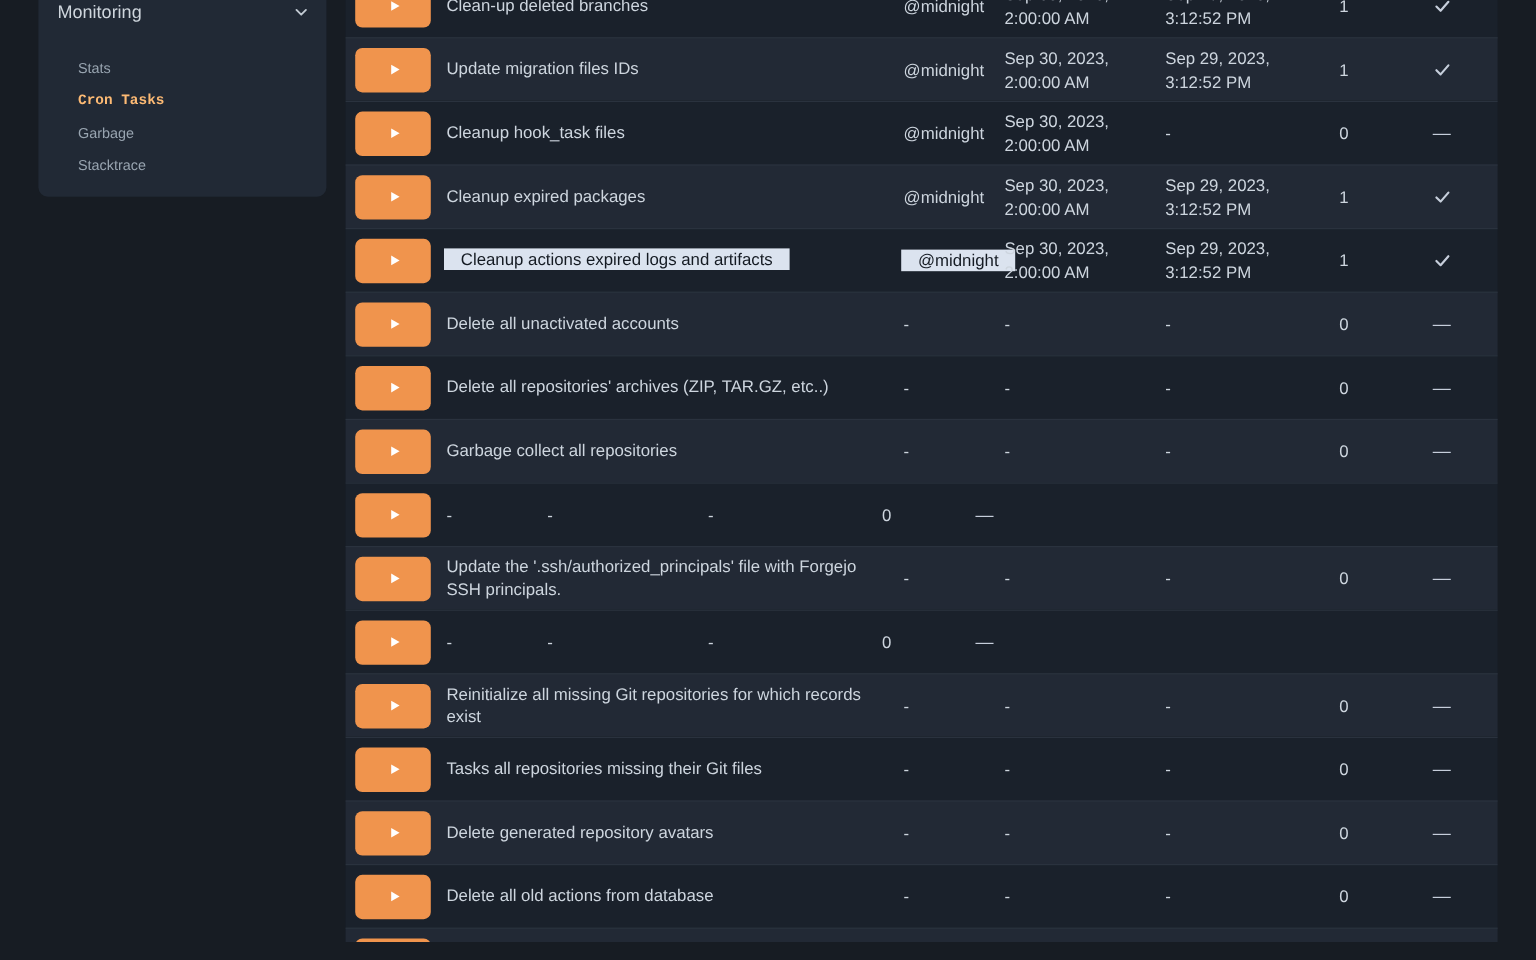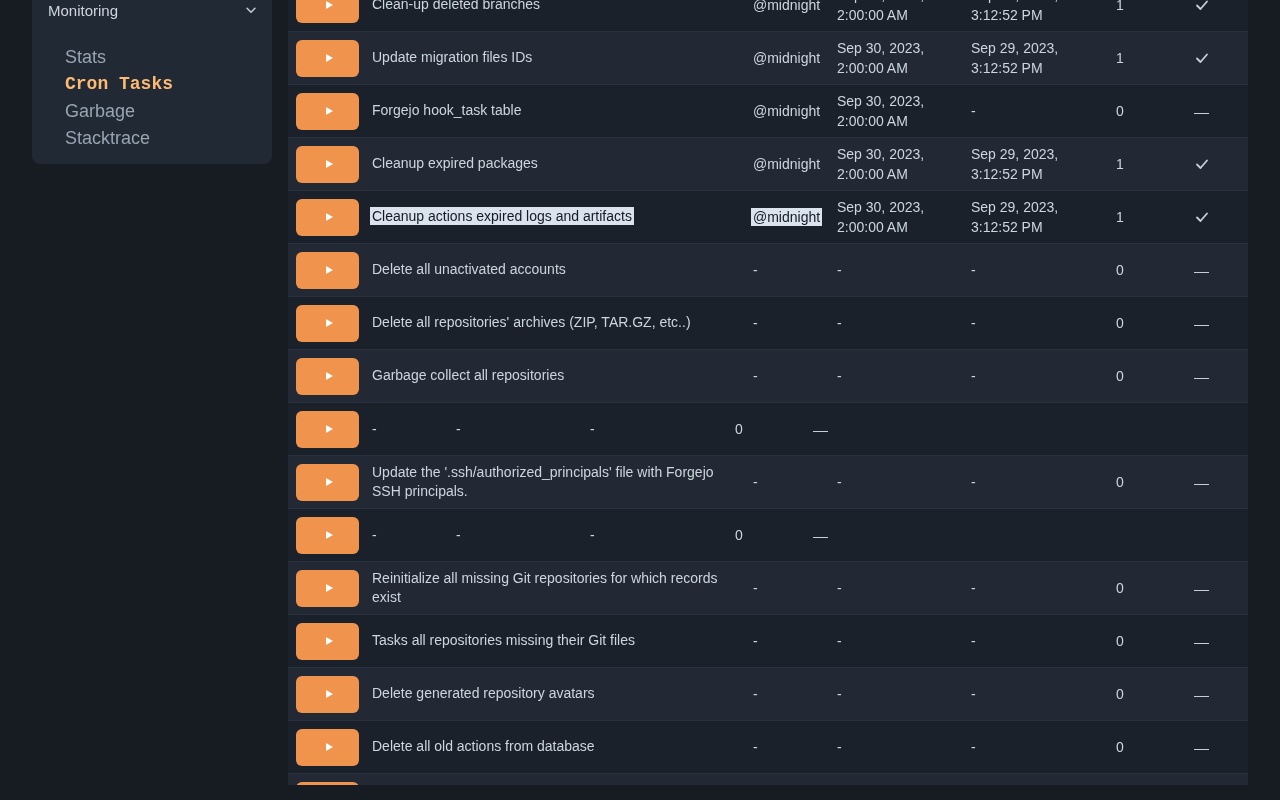--- a/index.html
+++ b/index.html
@@ -30,21 +30,21 @@
     color: #cfd6dd;
     font-size: 15px;
   }
   .sidebar-nav { padding-top: 22px; }
   .sidebar-item {
     display: block;
     box-sizing: border-box;
     height: 27px;
     line-height: 13px;
     padding: 7px 16px 7px 33px;
-    font-size: 18px;
+    font-size: 12px;
     color: #98a4b0;
     cursor: pointer;
   }
   .sidebar-item.active { color: #fdba74; font-weight: bold; font-family: Liberation Mono, monospace; }
 
   
   .cron-table {
     position: absolute;
     left: 288px; top: -22px;
     width: 960px;
@@ -83,21 +83,21 @@
     border-left: 7px solid #ffffff;
     border-top: 4.5px solid transparent;
     border-bottom: 4.5px solid transparent;
     margin-left: 3px;
   }
   .dash-none { font-size: 15px; color: #c6cedb; letter-spacing: 0; }
 
   .sel {
     background: #dbe3ef;
     color: #141a22;
-    padding: 1px 2px;
+    padding: 1px 14px;
     margin: -1px -2px;
   }
 </style>
 </head>
 <body>
 
 <div class="stage">
 
   <aside class="sidebar">
     <div class="sidebar-header">
@@ -148,21 +148,21 @@
             <path d="M3 8.5 L6.5 12 L13 4.5" fill="none" stroke="#c6cedb" stroke-width="1.8" stroke-linecap="round" stroke-linejoin="round"></path>
           </svg>
         </div>
       </div>
       <div class="row">
         <div class="cell cell-run">
           <button class="run-btn">
             <span class="play-tri"></span>
           </button>
         </div>
-        <div class="cell cell-name"><span>Forgejo hook_task table</span></div>
+        <div class="cell cell-name"><span>Cleanup hook_task files</span></div>
         <div class="cell cell-sched"><span>@midnight</span></div>
         <div class="cell cell-next">Sep 30, 2023, 2:00:00 AM</div>
         <div class="cell cell-last">-</div>
         <div class="cell cell-count">0</div>
         <div class="cell cell-status">
           <span class="dash-none">—</span>
         </div>
       </div>
       <div class="row">
         <div class="cell cell-run">

